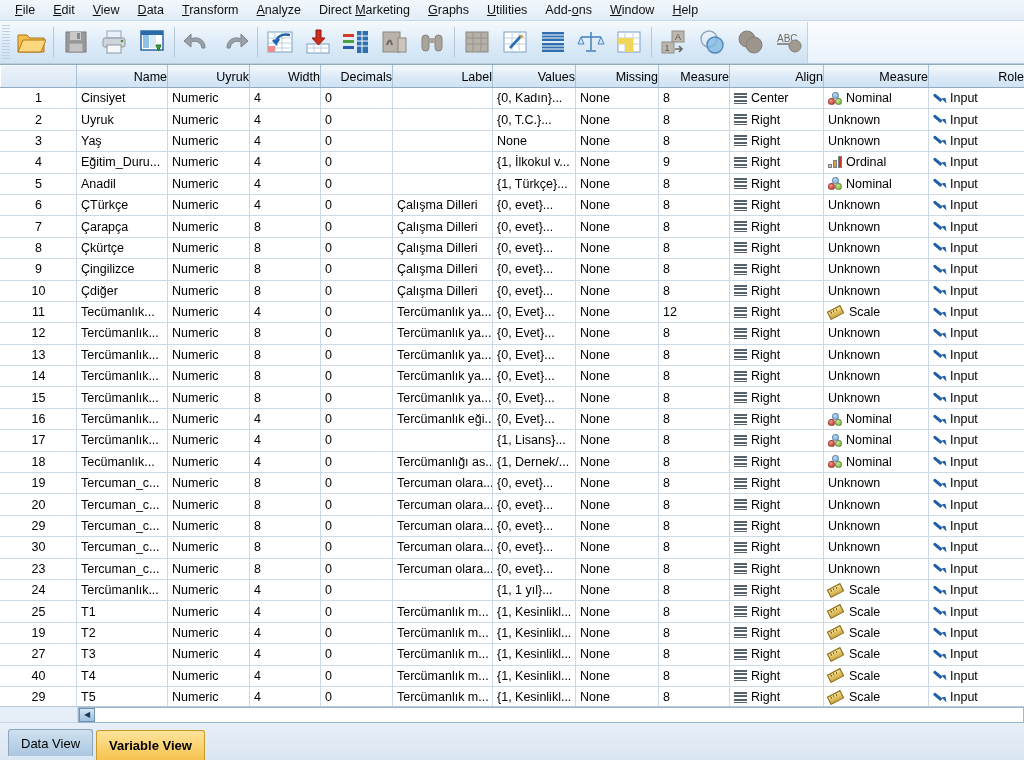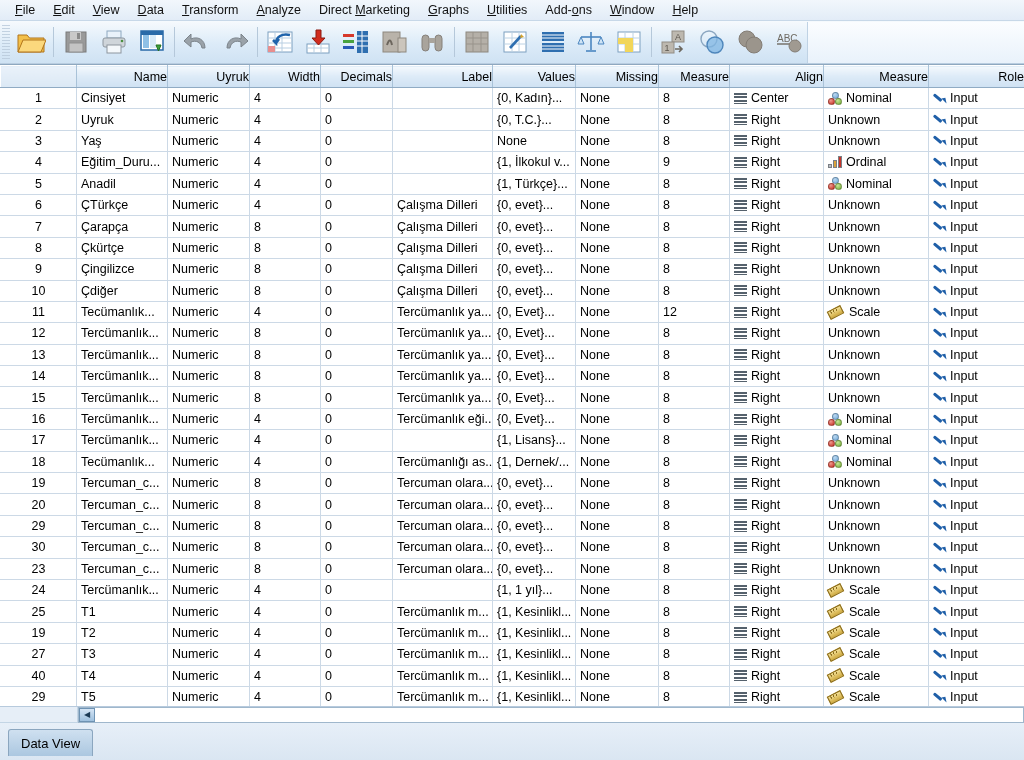--- a/index.html
+++ b/index.html
@@ -1265,15 +1265,16 @@
 
   <div class="hscroll">
     <div class="leftpad"></div>
     <div class="track">
       <div class="thumb">◀</div>
     </div>
   </div>
 
   <div class="tabbar">
     <div class="tab inactive">Data View</div>
+    <div class="tab active">Variable View</div>
   </div>
 
 </div>
 
 </body></html>

